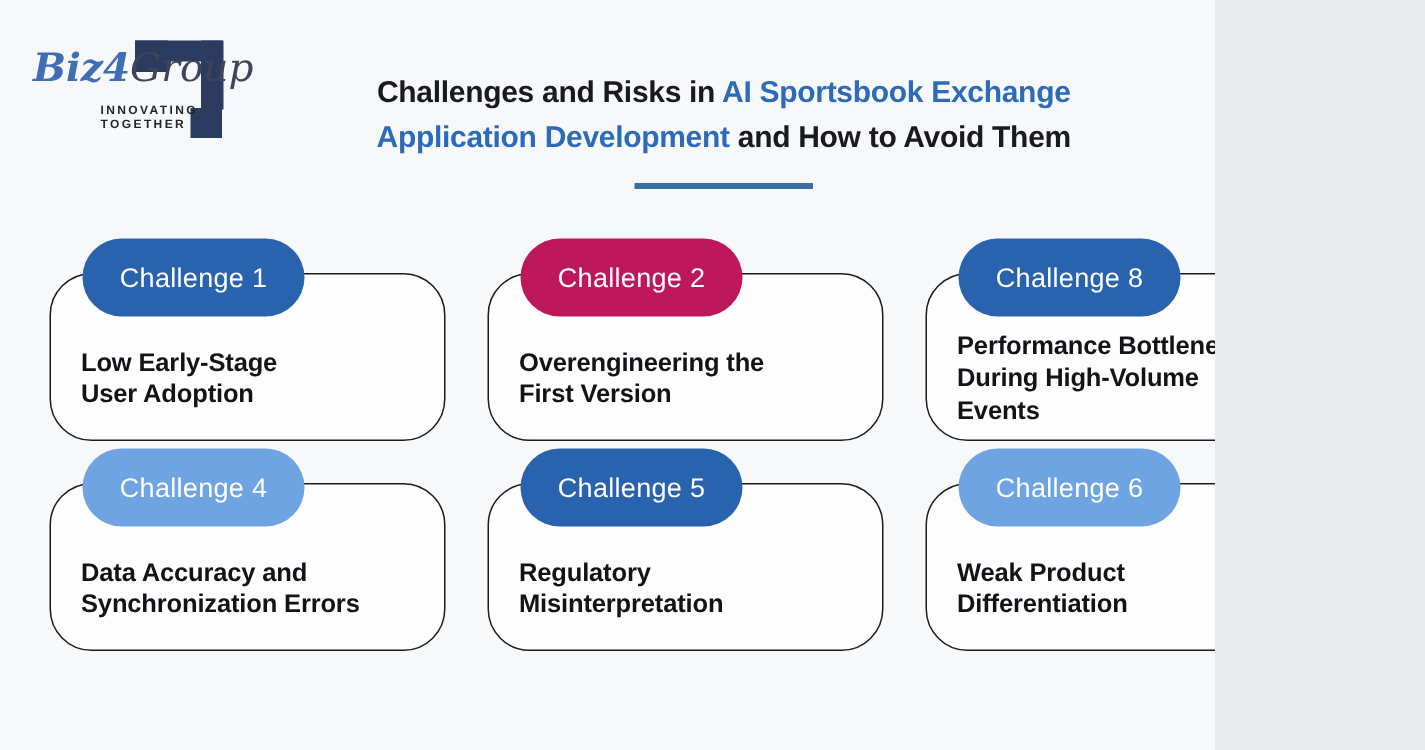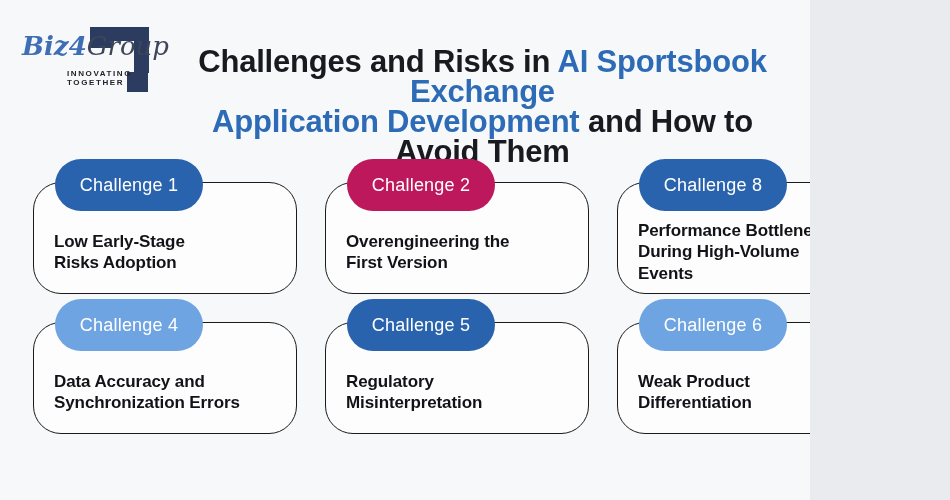--- a/index.html
+++ b/index.html
@@ -22,21 +22,21 @@
   .logo-biz,.logo-4{color:#3f6eb5;font-weight:700;}
   .logo-group{color:#3e4559;}
   .tagline{
     position:absolute;left:11px;top:55px;z-index:2;
     font-size:8px;font-weight:700;letter-spacing:1.6px;color:#23232b;padding-left:36px;
   }
 
   
   .title{
     position:absolute;left:185px;right:30px;top:47px;text-align:center;
-    font-size:31px;font-weight:700;line-height:30px;letter-spacing:-0.2px;color:#191920;
+    font-size:20px;font-weight:700;line-height:30px;letter-spacing:-0.2px;color:#191920;
   }
   .t-blue{color:#2d6bb6;}
   .divider{width:119px;height:4px;background:#3a6ca8;margin:15px auto 0;}
 
   
   .grid{
     position:absolute;left:33px;top:182px;
     display:grid;grid-template-columns:repeat(3,264px);column-gap:46px;row-gap:48px;gap:28px;
   }
   .card{
@@ -74,21 +74,21 @@
     <div><span>Challenges and Risks in </span><span class="t-blue">AI Sportsbook Exchange</span></div>
     <div><span class="t-blue">Application Development</span><span> and How to Avoid Them</span></div>
     <div class="divider"></div>
   </div>
 
   <main class="grid">
 
     <section class="card">
       <div class="pill" style="background:#2a63ad">Challenge 1</div>
       <p class="card-text">Low Early-Stage
-Risks Adoption</p>
+User Adoption</p>
     </section>
 
     <section class="card">
       <div class="pill" style="background:#be185d">Challenge 2</div>
       <p class="card-text">Overengineering the
 First Version</p>
     </section>
 
     <section class="card">
       <div class="pill" style="background:#2a63ad">Challenge 8</div>

